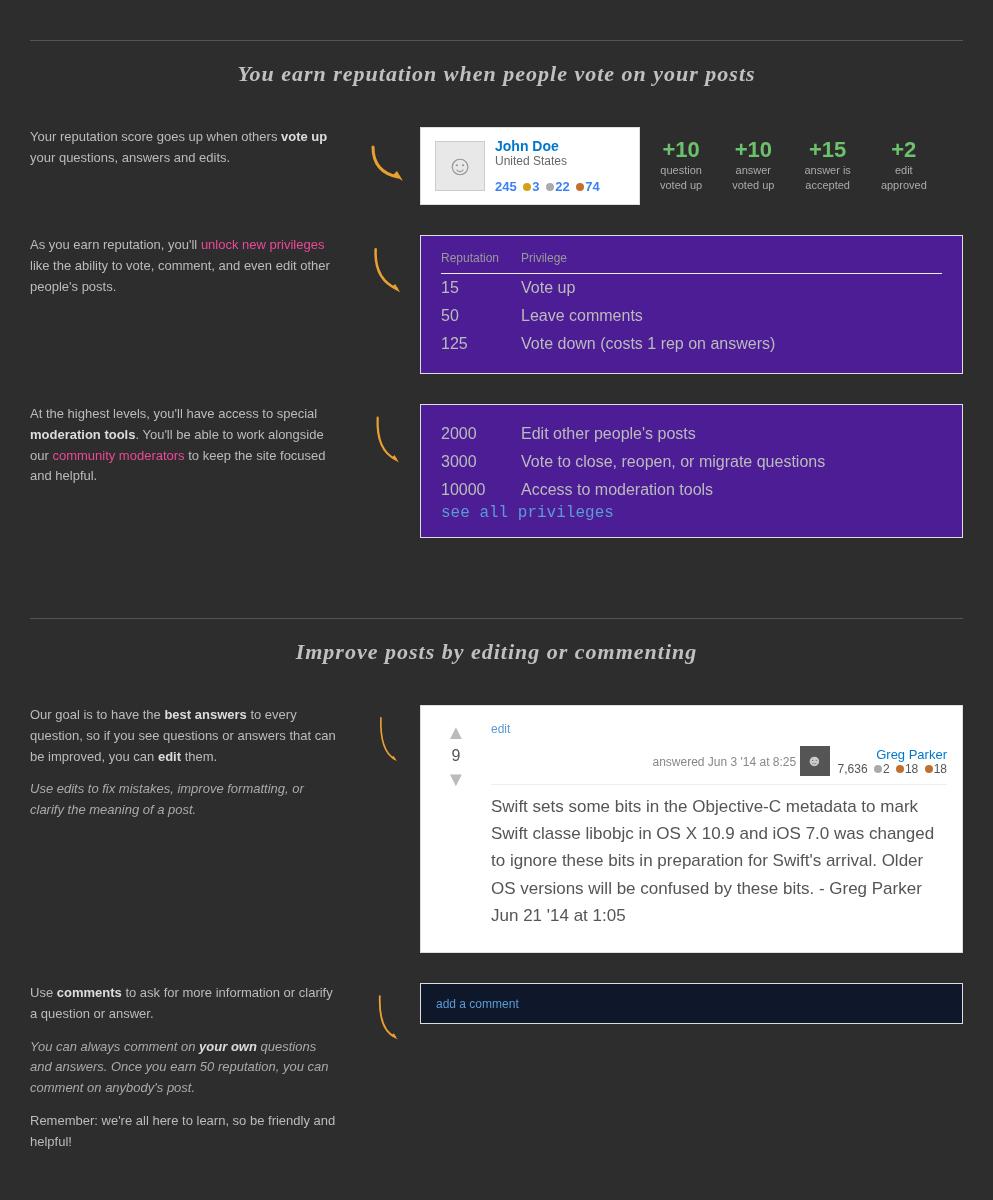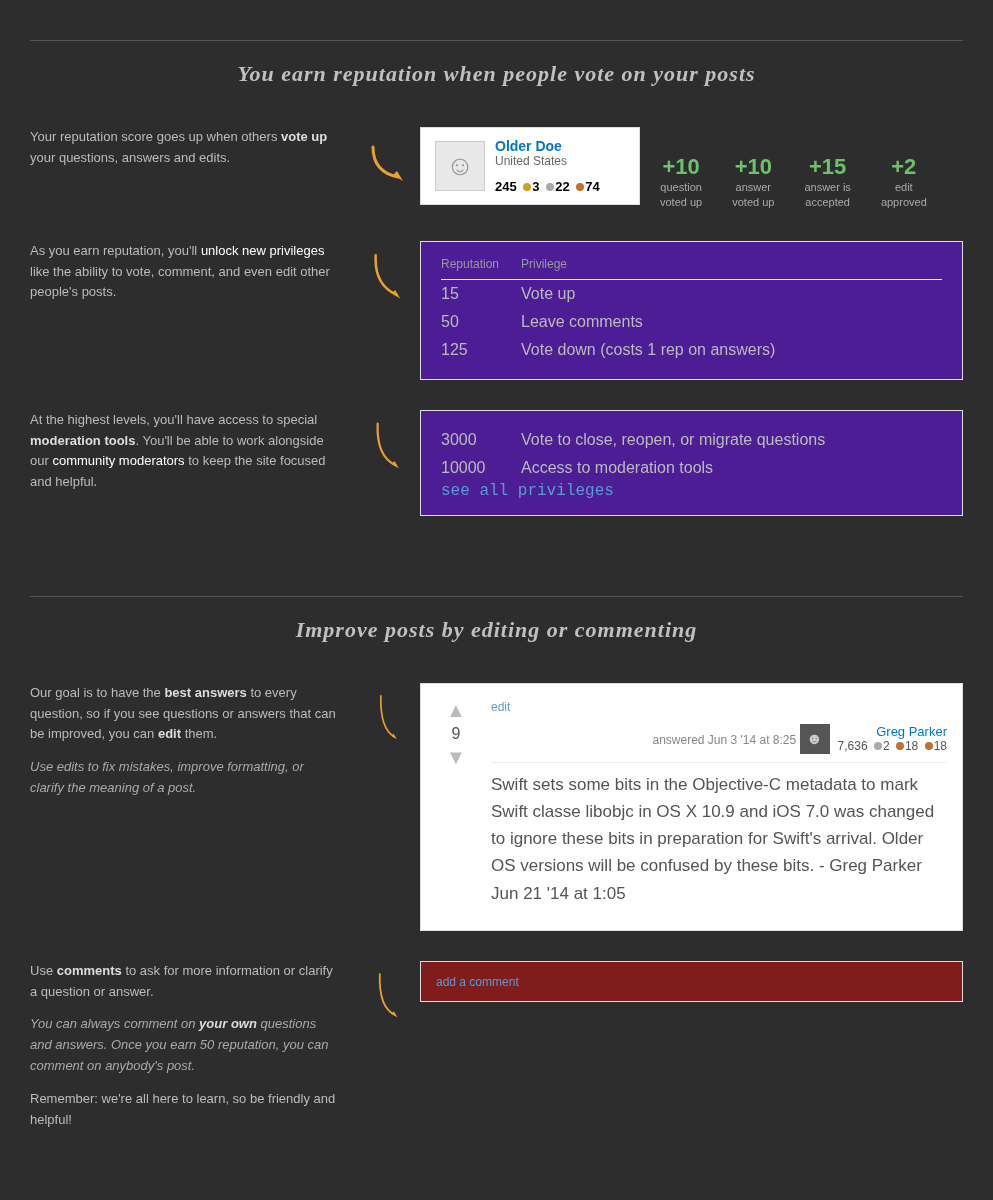--- a/index.html
+++ b/index.html
@@ -44,21 +44,21 @@
       line-height: 1.6;
       padding-right: 20px;
     }
 
     .left-text strong, .left-text b {
       color: #ddd;
       font-weight: bold;
     }
 
     .left-text a {
-      color: #ffffff;
+      color: #ec4899;
       text-decoration: none;
     }
 
     .left-text em {
       color: #aaa;
       font-style: italic;
     }
 
     .left-text .italic-block {
       display: block;
@@ -125,21 +125,21 @@
     }
 
     .profile-location {
       font-size: 12px;
       color: #666;
     }
 
     .profile-score {
       font-size: 13px;
       font-weight: bold;
-      color: #000000;
+      color: #3b82f6;
       margin-top: 11px;
     }
 
     .badge-dot {
       display: inline-block;
       width: 8px;
       height: 8px;
       border-radius: 50%;
       margin: 0 1px 0 3px;
     }
@@ -152,21 +152,20 @@
     .rep-points-row {
       display: flex;
       align-items: flex-start;
       gap: 30px;
       margin-left: 20px;
       padding-top: 10px;
     }
 
     .rep-item {
       text-align: center;
-      margin-top: 17px;
     }
 
     .rep-value {
       font-size: 22px;
       font-weight: bold;
     }
 
     .rep-value.green { color: #6cc26c; }
 
     .rep-label {
@@ -322,21 +321,21 @@
           <polygon points="30,38 40,44 34,34" fill="#e8a030"></polygon>
         </svg>
       </div>
       <div class="right-content">
         <div style="display:flex; align-items:flex-start; gap:0;">
           <div class="profile-card">
             <div class="avatar-box">
               <span class="avatar-face">☺</span>
             </div>
             <div class="profile-info">
-              <div class="profile-name">Older Doe</div>
+              <div class="profile-name">John Doe</div>
               <div class="profile-location">United States</div>
               <div class="profile-score">
                 <span>245</span>
                 <span class="badge-dot badge-gold"></span><span>3</span>
                 <span class="badge-dot badge-silver"></span><span>22</span>
                 <span class="badge-dot badge-bronze"></span><span>74</span>
               </div>
             </div>
           </div>
           <div class="rep-points-row">
@@ -406,20 +405,24 @@
       <div class="arrow-area">
         <svg class="arrow-svg" viewBox="0 0 55 75" xmlns="http://www.w3.org/2000/svg">
           <path d="M10,5 Q8,50 35,62" stroke="#e8a030" stroke-width="3" fill="none" stroke-linecap="round"></path>
           <polygon points="29,60 39,66 33,56" fill="#e8a030"></polygon>
         </svg>
       </div>
       <div class="right-content">
         <div class="privilege-box">
           <table class="privilege-table">
             <tbody>
+              <tr>
+                <td>2000</td>
+                <td>Edit other people's posts</td>
+              </tr>
               <tr>
                 <td>3000</td>
                 <td>Vote to close, reopen, or migrate questions</td>
               </tr>
               <tr>
                 <td>10000</td>
                 <td>Access to moderation tools</td>
               </tr>
             </tbody>
           </table>
@@ -497,20 +500,20 @@
         </em>
         <p style="margin-top:12px;">Remember: we're all here to learn, so be friendly and helpful!</p>
       </div>
       <div class="arrow-area">
         <svg class="arrow-svg" viewBox="0 0 55 90" xmlns="http://www.w3.org/2000/svg">
           <path d="M10,5 Q8,60 35,72" stroke="#e8a030" stroke-width="3" fill="none" stroke-linecap="round"></path>
           <polygon points="29,70 39,76 33,66" fill="#e8a030"></polygon>
         </svg>
       </div>
       <div class="right-content">
-        <div style="background:#7f1d1d; border:1px solid #ddd; padding:12px 15px;">
+        <div style="background:#0f172a; border:1px solid #ddd; padding:12px 15px;">
           <a href="#" class="add-comment-link">add a comment</a>
         </div>
       </div>
     </div>
 
   </div>
 </div>
 
 </body></html>

